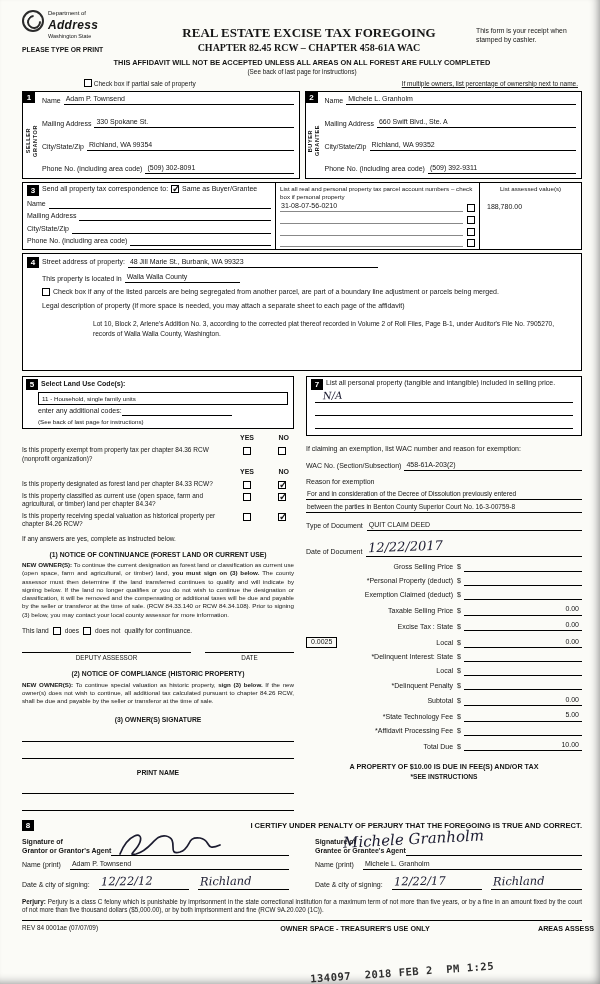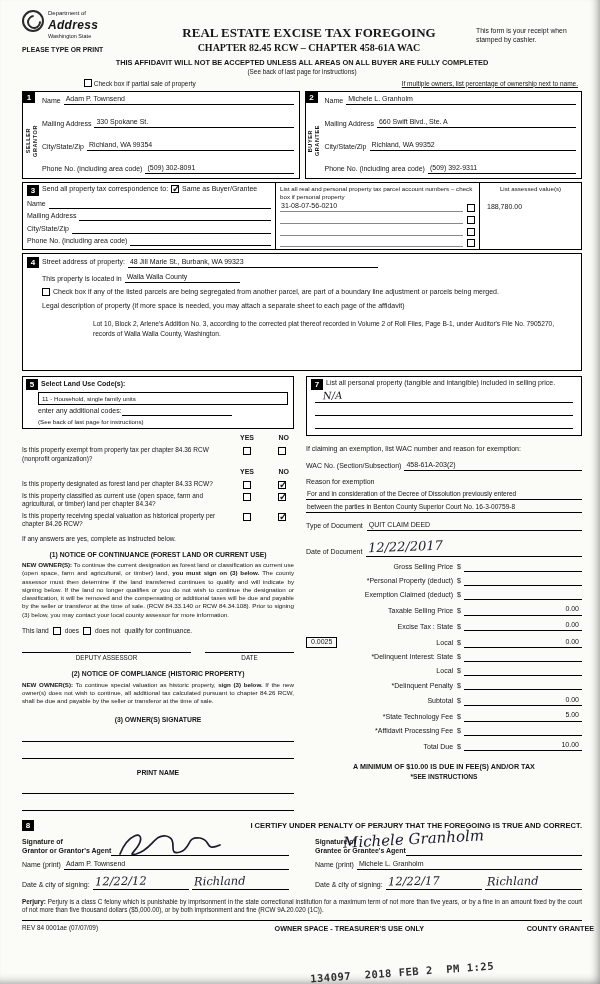--- a/index.html
+++ b/index.html
@@ -118,21 +118,21 @@
   .seeinstr { text-align: center; font-weight: bold; font-size: 6.6px; margin-top: 2px; }
 
   
   .sec8 { margin-top: 9px; }
   .certrow { display: flex; align-items: center; gap: 4px; }
   .cert { flex: 1; text-align: right; font-weight: bold; font-size: 7.6px; }
   .sigcols { display: flex; gap: 26px; margin-top: 7px; }
   .sigcol { flex: 1; position: relative; }
   .slab { font-weight: bold; }
   .slabrow { display: flex; align-items: flex-end; }
-  .namerow, .daterow { display: flex; align-items: flex-end; margin-top: 4px; gap: 3px; }
+  .namerow, .daterow { display: flex; align-items: flex-end; margin-top: 4px; gap: 9px; }
   .handsm { font-size: 11.5px; transform: rotate(-1deg); display: inline-block; }
   .scribble { position: absolute; top: -10px; left: 92px; }
   .gsig { position: absolute; top: -8px; left: 28px; font-size: 15px; transform: rotate(-3deg); white-space: nowrap; z-index: 2; }
 
   .perjury { font-size: 6.3px; line-height: 1.35; margin-top: 8px; text-align: justify; }
   .footline { border-top: 1px solid #000; margin-top: 5px; }
   .footrow { display: flex; align-items: center; margin-top: 3px; font-size: 6.4px; }
   .foot-left { width: 150px; }
   .foot-center { flex: 1; text-align: center; font-weight: bold; font-size: 7.2px; }
   .foot-right { font-weight: bold; font-size: 7.2px; margin-right: -12px; white-space: nowrap; }
@@ -157,21 +157,21 @@
       </div>
       <div class="type-print">PLEASE TYPE OR PRINT</div>
     </div>
     <div class="hdr-center">
       <div class="title">REAL ESTATE EXCISE TAX FOREGOING</div>
       <div class="subtitle">CHAPTER 82.45 RCW – CHAPTER 458-61A WAC</div>
     </div>
     <div class="hdr-right">This form is your receipt when stamped by cashier.</div>
   </div>
 
-  <div class="warning">THIS AFFIDAVIT WILL NOT BE ACCEPTED UNLESS ALL AREAS ON ALL BUYER ARE FULLY COMPLETED</div>
+  <div class="warning">THIS AFFIDAVIT WILL NOT BE ACCEPTED UNLESS ALL AREAS ON ALL FOREST ARE FULLY COMPLETED</div>
   <div class="seeback">(See back of last page for instructions)</div>
 
   <div class="prerow">
     <span>
       <span class="cb"></span>
       <span>Check box if partial sale of property</span>
     </span>
     <span style="text-decoration:underline;">If multiple owners, list percentage of ownership next to name.</span>
   </div>
 
@@ -491,21 +491,21 @@
           <span class="feedollar">$</span>
           <span class="feeline"></span>
         </div>
         <div class="feerow">
           <span class="feelabel">Total Due</span>
           <span class="feedollar">$</span>
           <span class="feeline">10.00</span>
         </div>
       </div>
 
-      <div class="minnote">A MINIMUM OF $10.00 IS DUE IN FEE(S) AND/OR TAX</div>
+      <div class="minnote">A PROPERTY OF $10.00 IS DUE IN FEE(S) AND/OR TAX</div>
       <div class="seeinstr">*SEE INSTRUCTIONS</div>
     </div>
   </div>
 
   <div class="sec8">
     <div class="certrow">
       <span class="badge">8</span>
       <div class="cert">I CERTIFY UNDER PENALTY OF PERJURY THAT THE FOREGOING IS TRUE AND CORRECT.</div>
     </div>
     <div class="sigcols">
@@ -546,17 +546,17 @@
         </div>
       </div>
     </div>
   </div>
 
   <div class="perjury"><b>Perjury:</b><span> Perjury is a class C felony which is punishable by imprisonment in the state correctional institution for a maximum term of not more than five years, or by a fine in an amount fixed by the court of not more than five thousand dollars ($5,000.00), or by both imprisonment and fine (RCW 9A.20.020 (1C)).</span></div>
   <div class="footline"></div>
   <div class="footrow">
     <span class="foot-left">REV 84 0001ae (07/07/09)</span>
     <span class="foot-center">OWNER SPACE - TREASURER'S USE ONLY</span>
-    <span class="foot-right">COUNTY GRANTEE</span>
+    <span class="foot-right">AREAS ASSESS</span>
   </div>
   <div class="stamp">134097  2018 FEB 2  PM 1:25</div>
 
 </div>
 
 </body></html>

